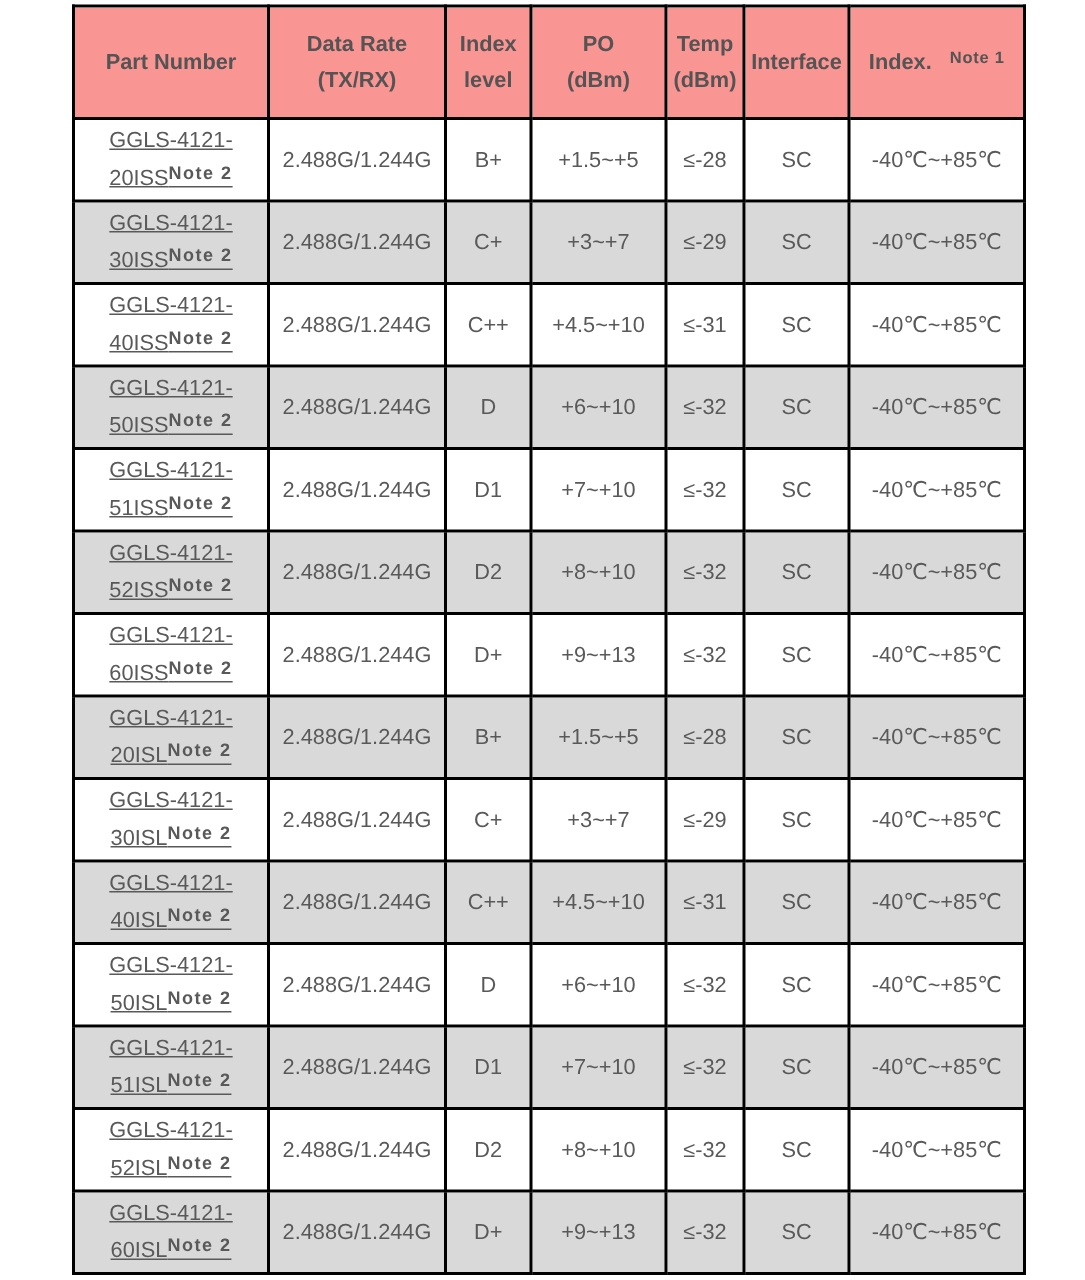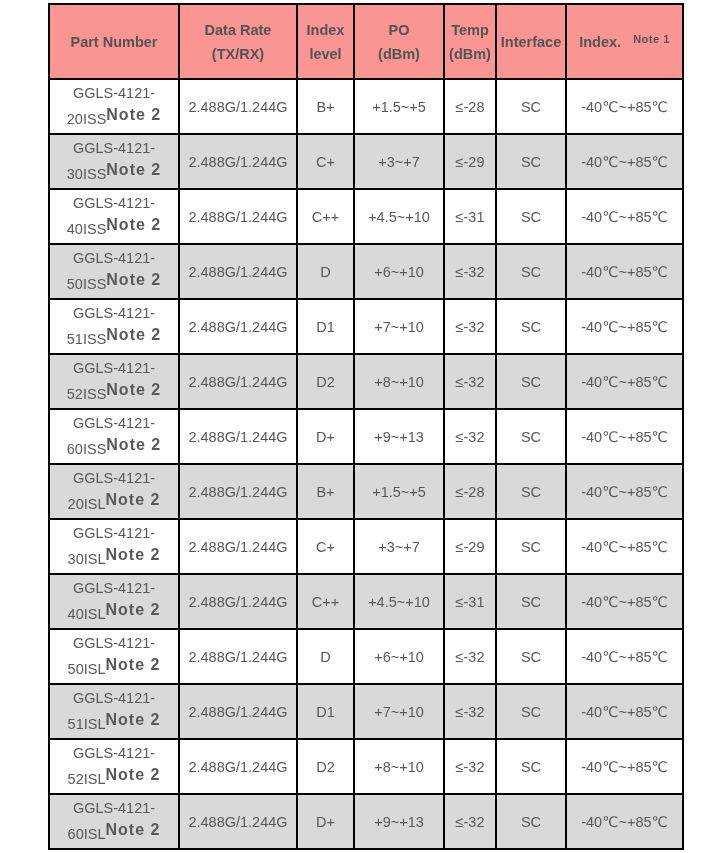--- a/index.html
+++ b/index.html
@@ -41,24 +41,25 @@
     margin: 4px 0;
   }
   .spec td {
     background: #ffffff;
     font-size: 14.5px;
   }
   .spec tbody tr.shaded td { background: #D9D9D9; }
   td.part .pl {
     display: block;
     line-height: 21px;
+    text-decoration: underline;
   }
   sup.note {
     font-weight: bold;
-    font-size: 16px;
+    font-size: 12px;
     letter-spacing: 1px;
     vertical-align: 4px;
   }
   th sup.note {
     font-size: 11px;
     letter-spacing: 0.5px;
     vertical-align: 4px;
     color: #545454;
     padding-left: 12px;
   }

